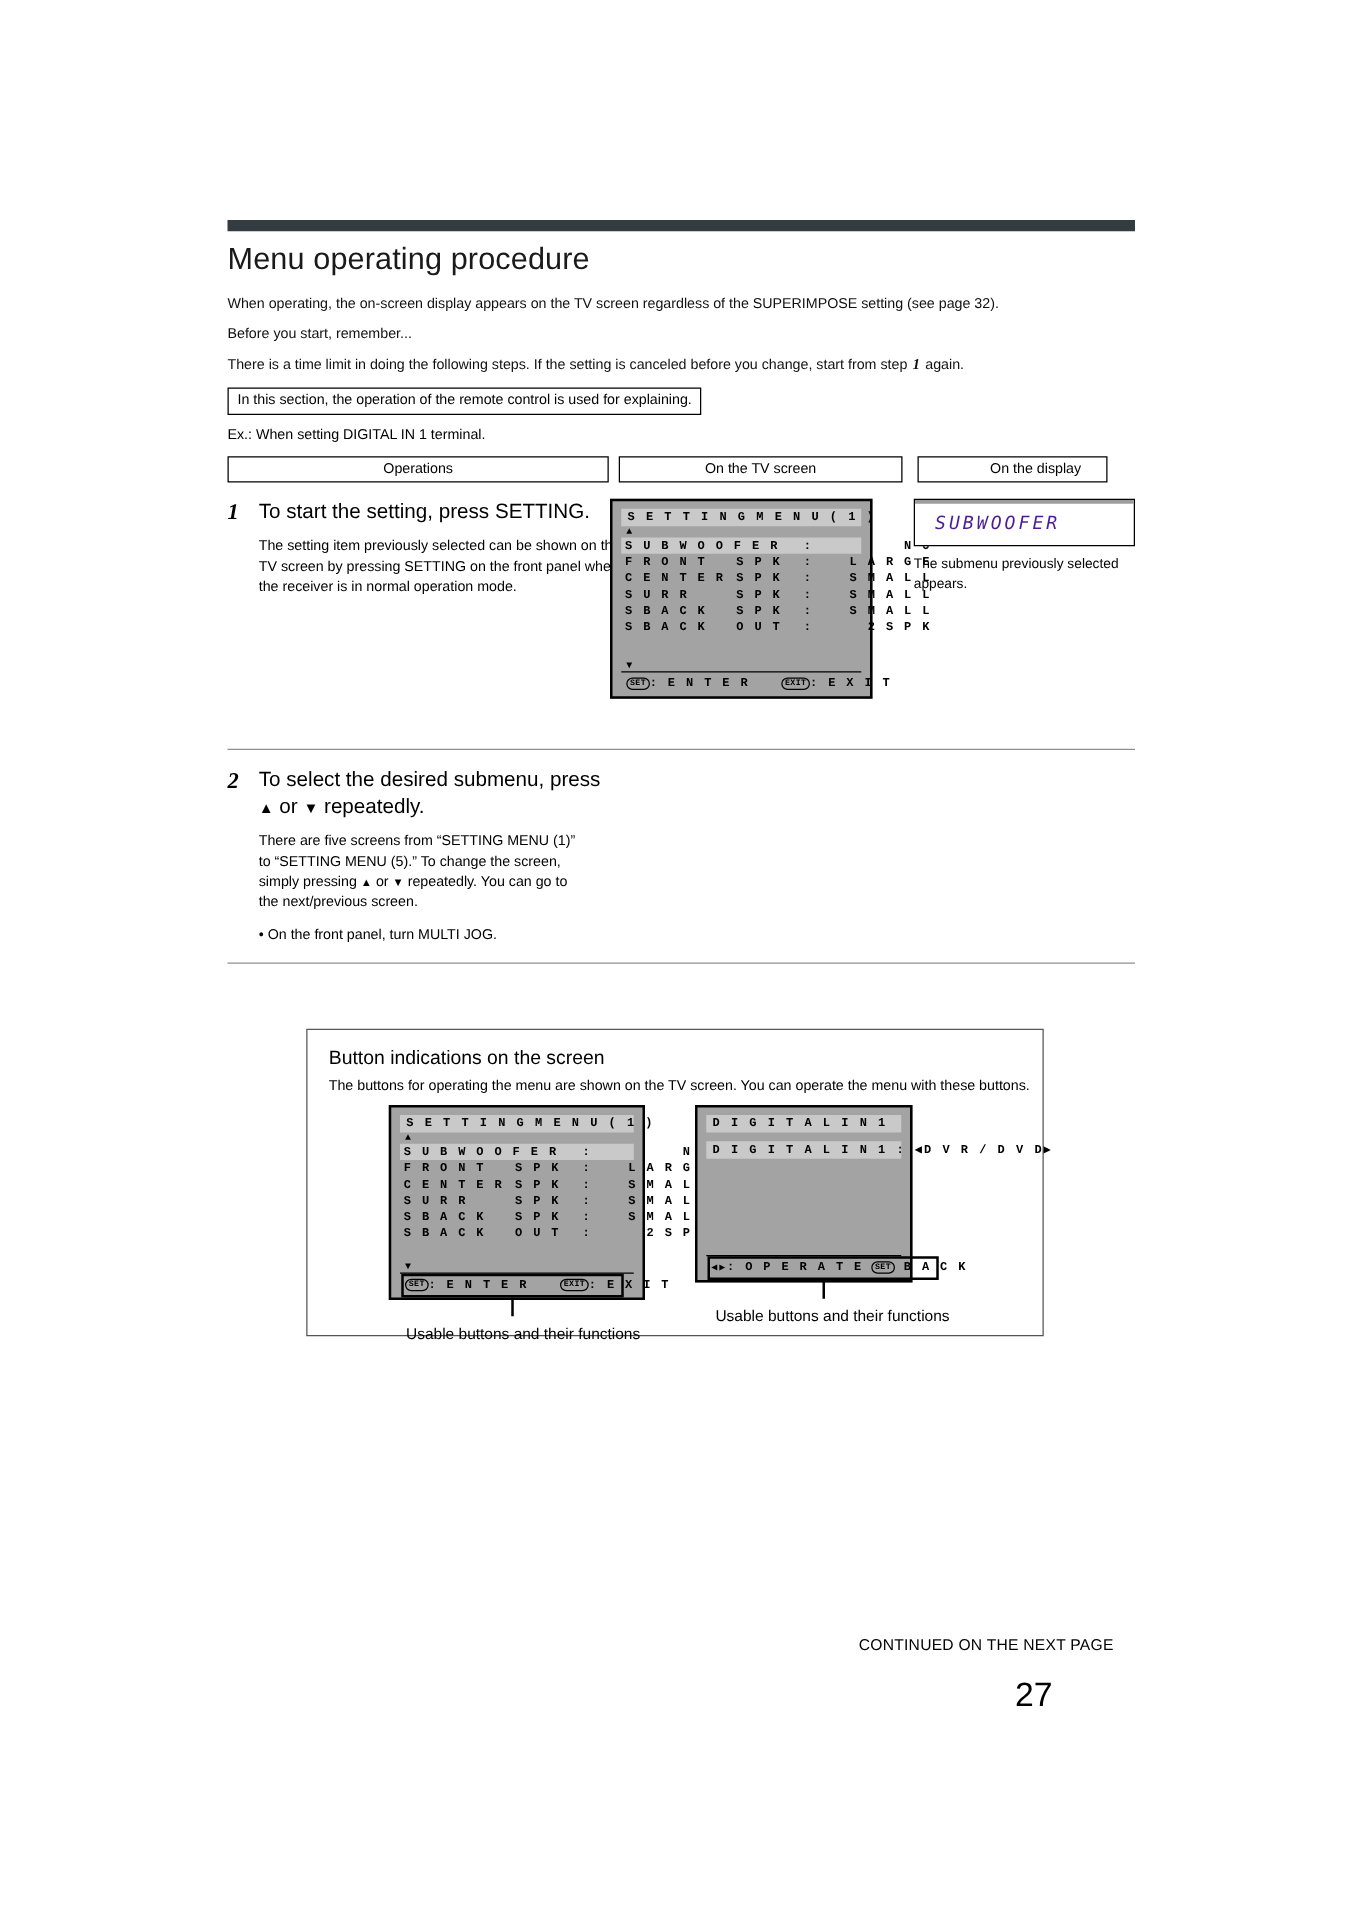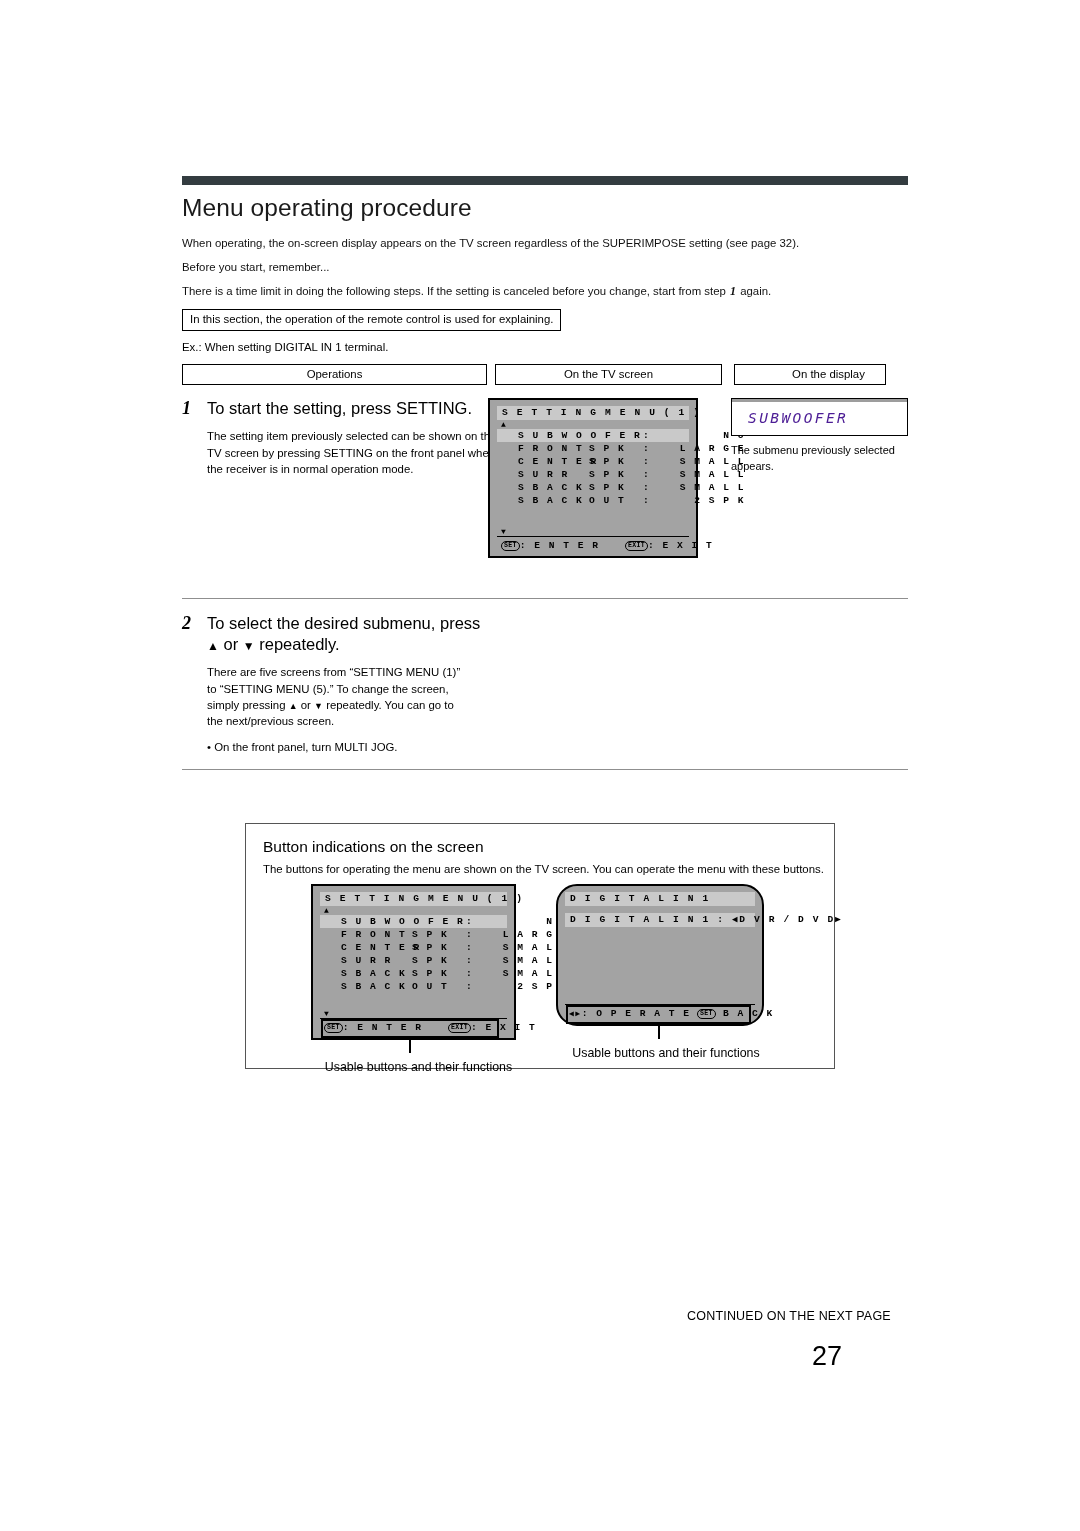--- a/index.html
+++ b/index.html
@@ -168,21 +168,21 @@
   .osd-row {
     position: relative;
     height: 13px;
     line-height: 13px;
     font-size: 9.6px;
     font-weight: bold;
     letter-spacing: 1.5px;
     white-space: nowrap;
   }
   .osd-row.hl { background: #c9c9c9; }
-  .osd-row .c1 { position: absolute; left: 21px; }
+  .osd-row .c1 { position: absolute; left: 3px; }
   .osd-row .c2 { position: absolute; left: 92px; }
   .osd-row .c3 { position: absolute; left: 146px; }
   .osd-row .c4 { position: absolute; left: 168px; width: 80px; text-align: right; }
 
   .osd-spacer { height: 20px; }
 
   .osd-arrow-down {
     font-size: 8px;
     line-height: 9px;
     height: 9px;
@@ -490,21 +490,21 @@
             </div>
           </div>
           <div class="callout-box" style="left:10px; bottom:2px; width:178px; height:19px;"></div>
           <div class="leader" style="left:98px; bottom:-13px; height:15px;"></div>
         </div>
         <div class="fig-caption" style="width:215px;">Usable buttons and their functions</div>
       </div>
 
       <div class="fig right">
         <div class="callout-wrap">
-          <div class="tv-screen" style="width:208px; height:142px; position:relative;border-radius:21px;">
+          <div class="tv-screen" style="width:174px; height:142px; position:relative;">
             <div class="osd-bar">D I G I T A L   I N   1</div>
             <div style="height:7px;"></div>
             <div class="osd-bar">D I G I T A L   I N   1   :  ◀D V R / D V D▶</div>
             <div class="osd-footer" style="position:absolute; left:7px; right:7px; bottom:5px;">
               <span class="f-left"><span style="font-size:8px;">◀▶</span><span>: O P E R A T E</span></span>
               <span class="f-right" style="left:132px;"><span class="keycap">SET</span><span> B A C K</span></span>
             </div>
           </div>
           <div class="callout-box" style="left:10px; bottom:2px; width:185px; height:19px;"></div>
           <div class="leader" style="left:102px; bottom:-13px; height:15px;"></div>

